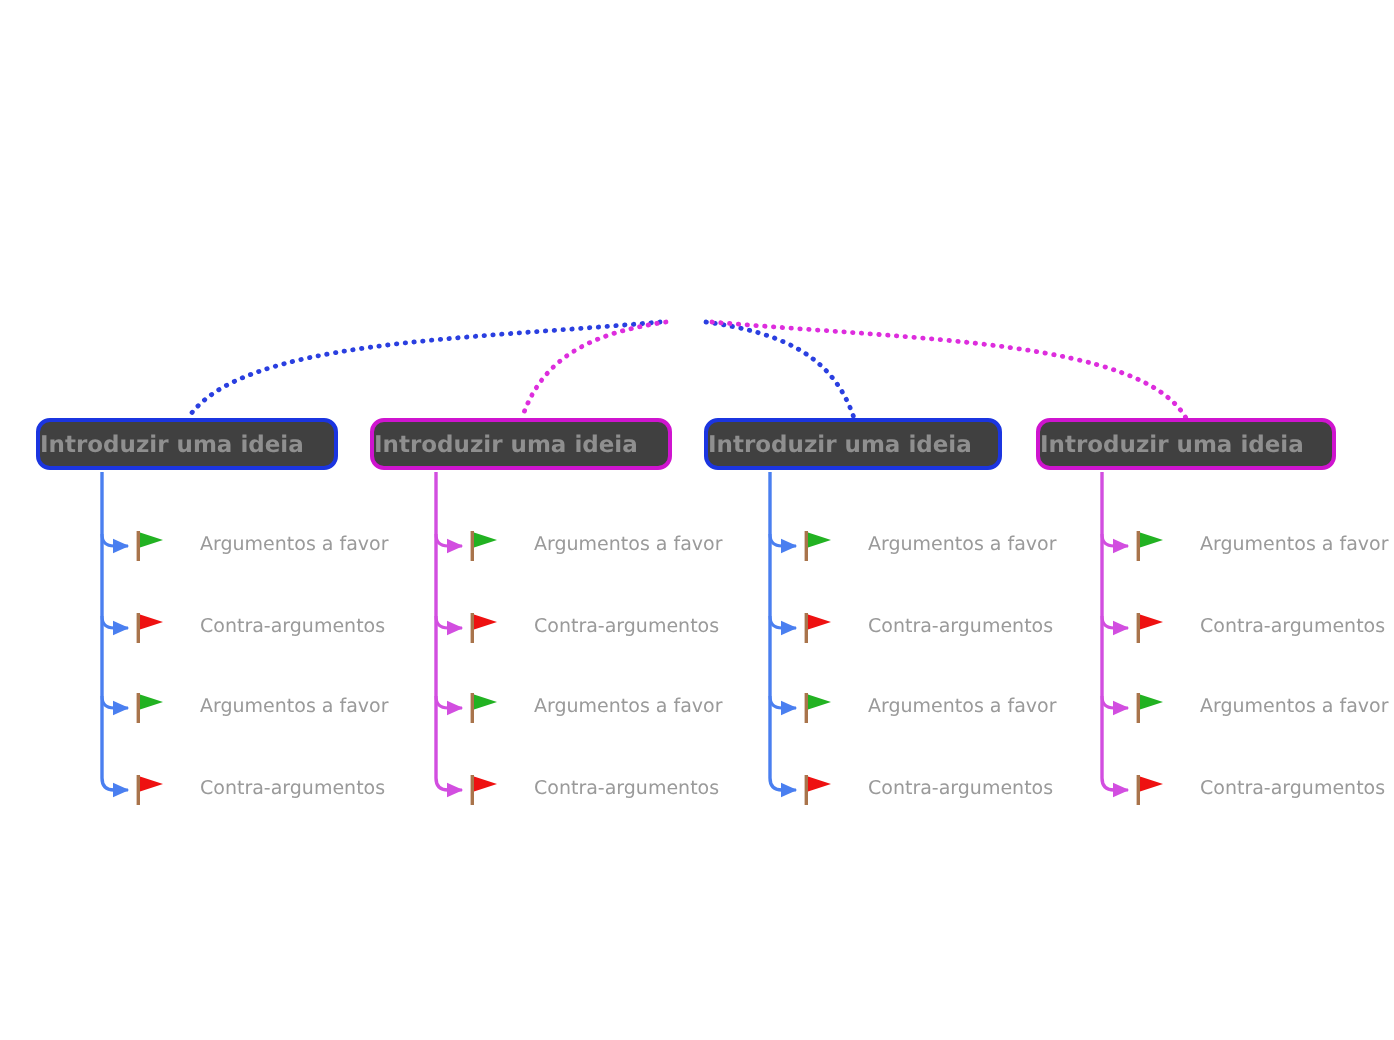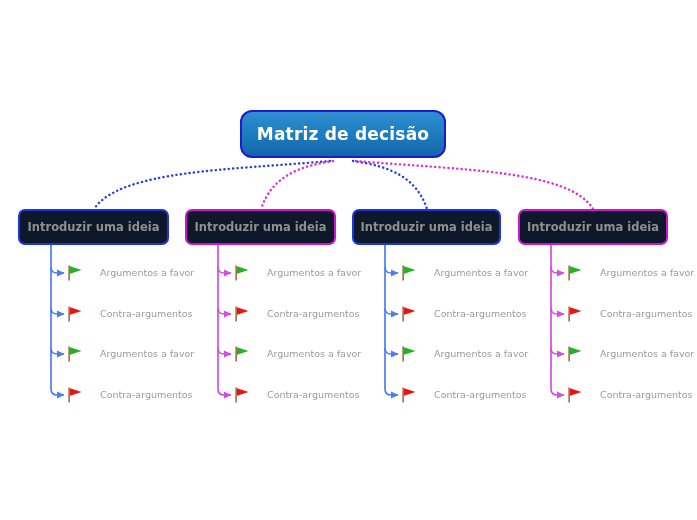--- a/index.html
+++ b/index.html
@@ -45,27 +45,27 @@
     font-size: 17px;
     font-weight: bold;
     letter-spacing: 0.2px;
     white-space: nowrap;
   }
 
   
   .branch-node {
     position: absolute;
     top: 209px;
-    height: 36px;
+    height: 26px;
     border-radius: 7px;
-    background: #0f172a;
+    background: #404040;
     box-sizing: border-box;
     display: flex;
     align-items: center;
-    justify-content: center;
+    justify-content: flex-start;
     z-index: 5;
   }
   .branch-label {
     color: #8f8f8f;
     font-size: 11.5px;
     font-weight: bold;
     white-space: nowrap;
   }
   .branch-b0 { left: 18px;  width: 151px; border: 2px solid #1b35e0; }
   .branch-b1 { left: 185px; width: 151px; border: 2px solid #cf14cf; }
@@ -135,23 +135,20 @@
     <path d="M 385,348 Q 385,354 391,354 L 398,354" fill="none" stroke="#4a7ff0" stroke-width="1.5" marker-end="url(#ah-blue)"></path>
     <path d="M 391,395 L 398,395" fill="none" stroke="#4a7ff0" stroke-width="1.5" marker-end="url(#ah-blue)"></path>
 
     <path d="M 551,236 L 551,389 Q 551,395 557,395" fill="none" stroke="#d24ee0" stroke-width="1.7"></path>
     <path d="M 551,267 Q 551,273 557,273 L 564,273" fill="none" stroke="#d24ee0" stroke-width="1.5" marker-end="url(#ah-mag)"></path>
     <path d="M 551,308 Q 551,314 557,314 L 564,314" fill="none" stroke="#d24ee0" stroke-width="1.5" marker-end="url(#ah-mag)"></path>
     <path d="M 551,348 Q 551,354 557,354 L 564,354" fill="none" stroke="#d24ee0" stroke-width="1.5" marker-end="url(#ah-mag)"></path>
     <path d="M 557,395 L 564,395" fill="none" stroke="#d24ee0" stroke-width="1.5" marker-end="url(#ah-mag)"></path>
   </svg>
 
-  <div class="root-node">
-    <span class="root-label">Matriz de decisão</span>
-  </div>
 
   <div class="branch-node branch-b0">
     <span class="branch-label">Introduzir uma ideia</span>
   </div>
   <div class="leaf" style="left:66px; top:263px;">
     <svg class="leaf-flag" viewBox="0 0 18 18">
       <rect x="2.3" y="1.5" width="1.7" height="15" fill="#a9744b"></rect>
       <path d="M4,2.3 L15.5,6.0 L4,9.7 Z" fill="#22b222"></path>
     </svg>
     <span class="leaf-label">Argumentos a favor</span>

